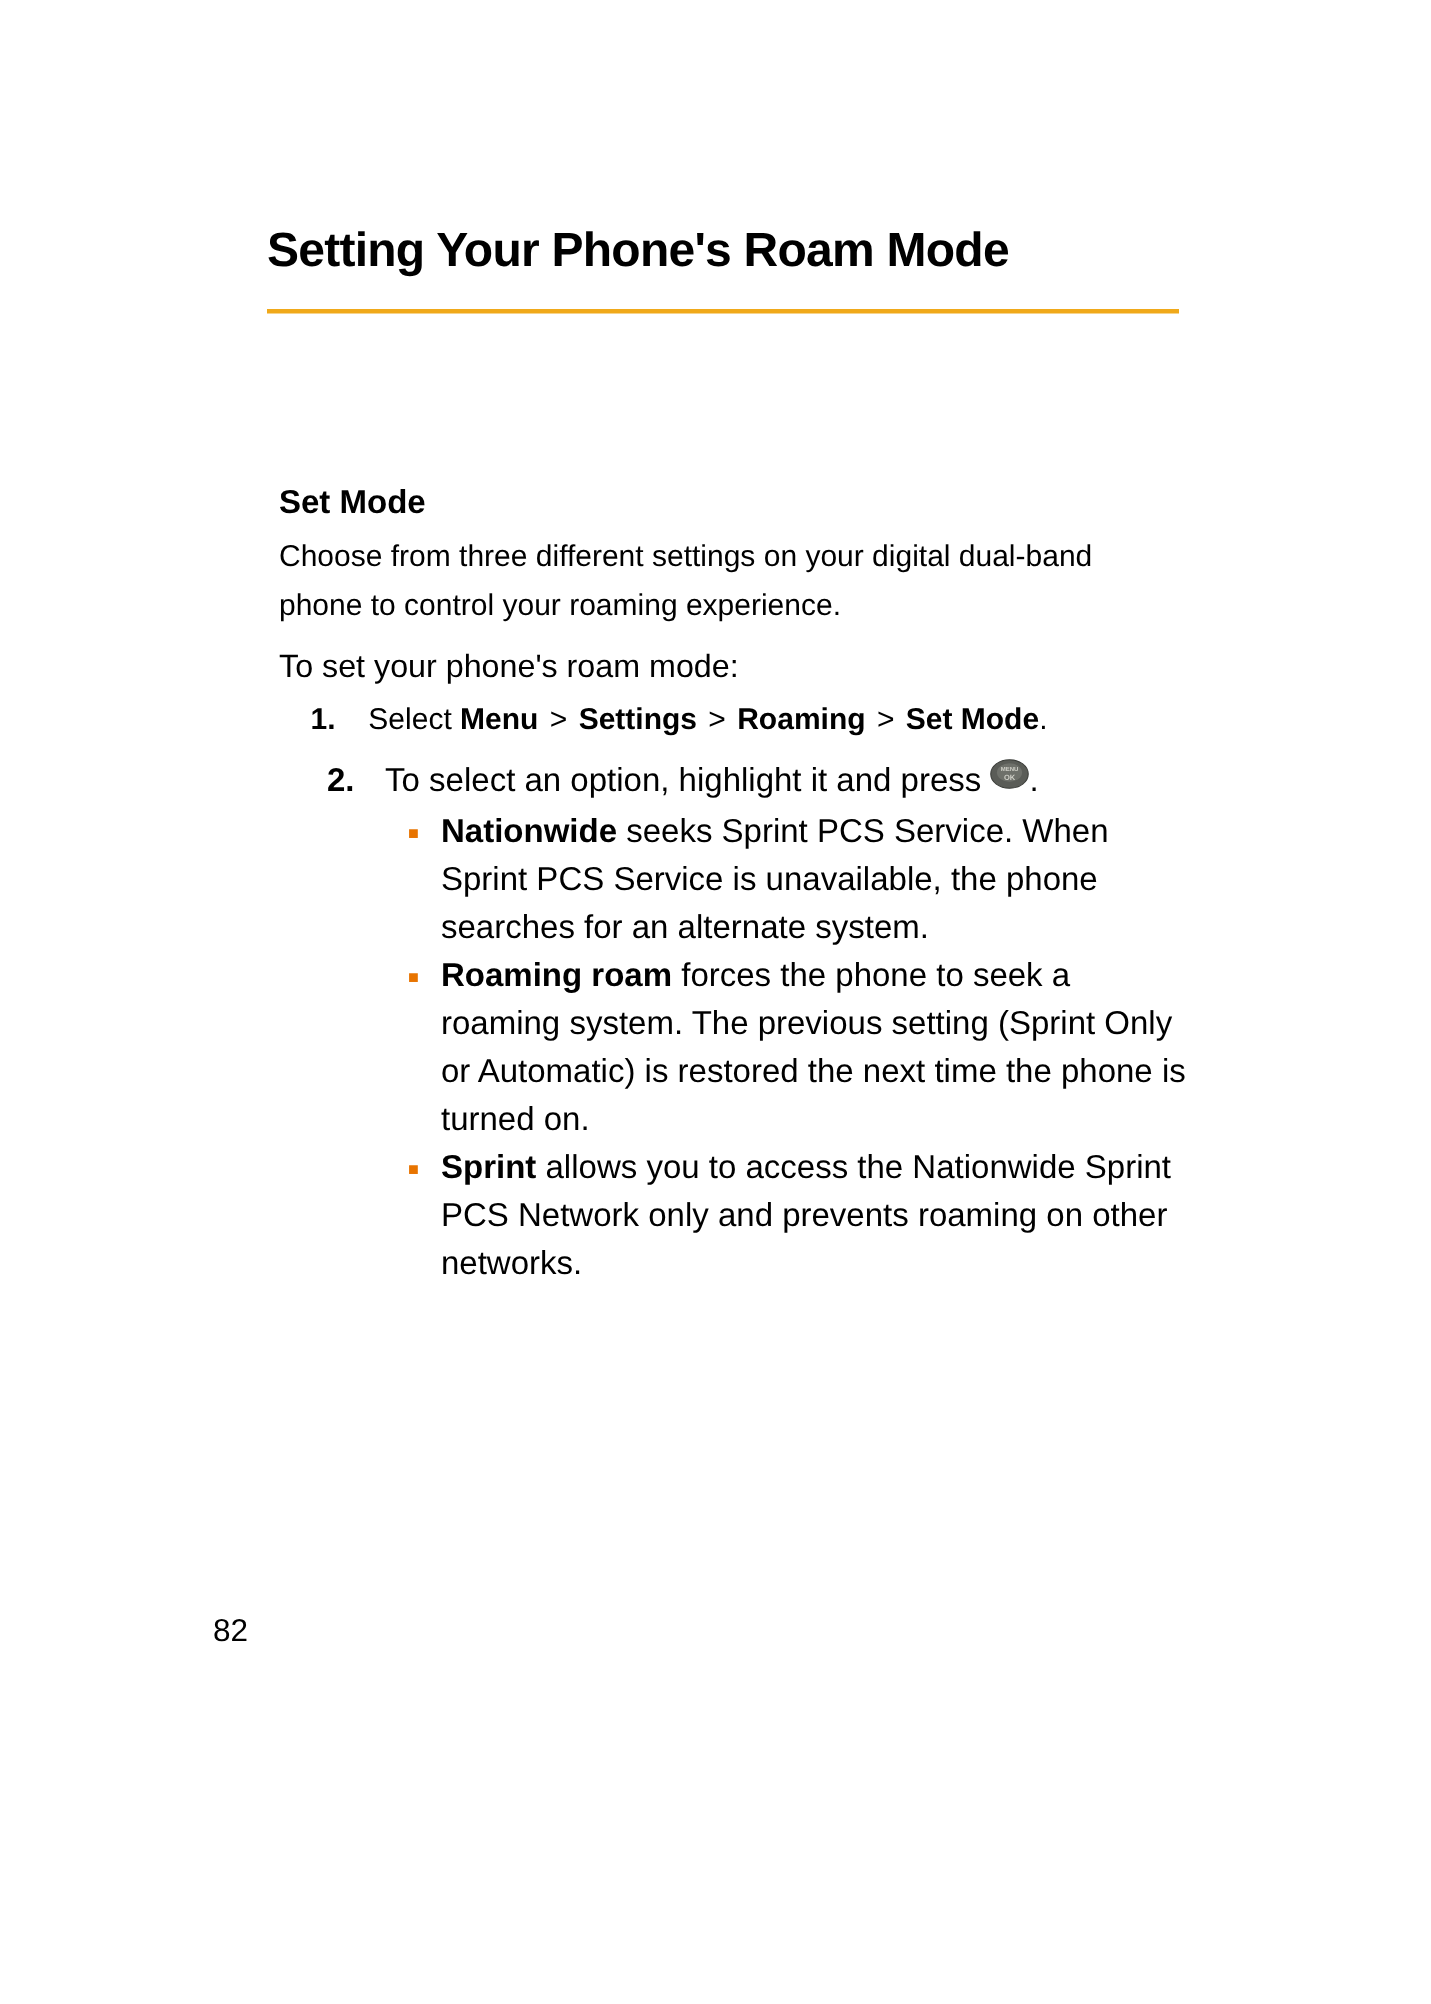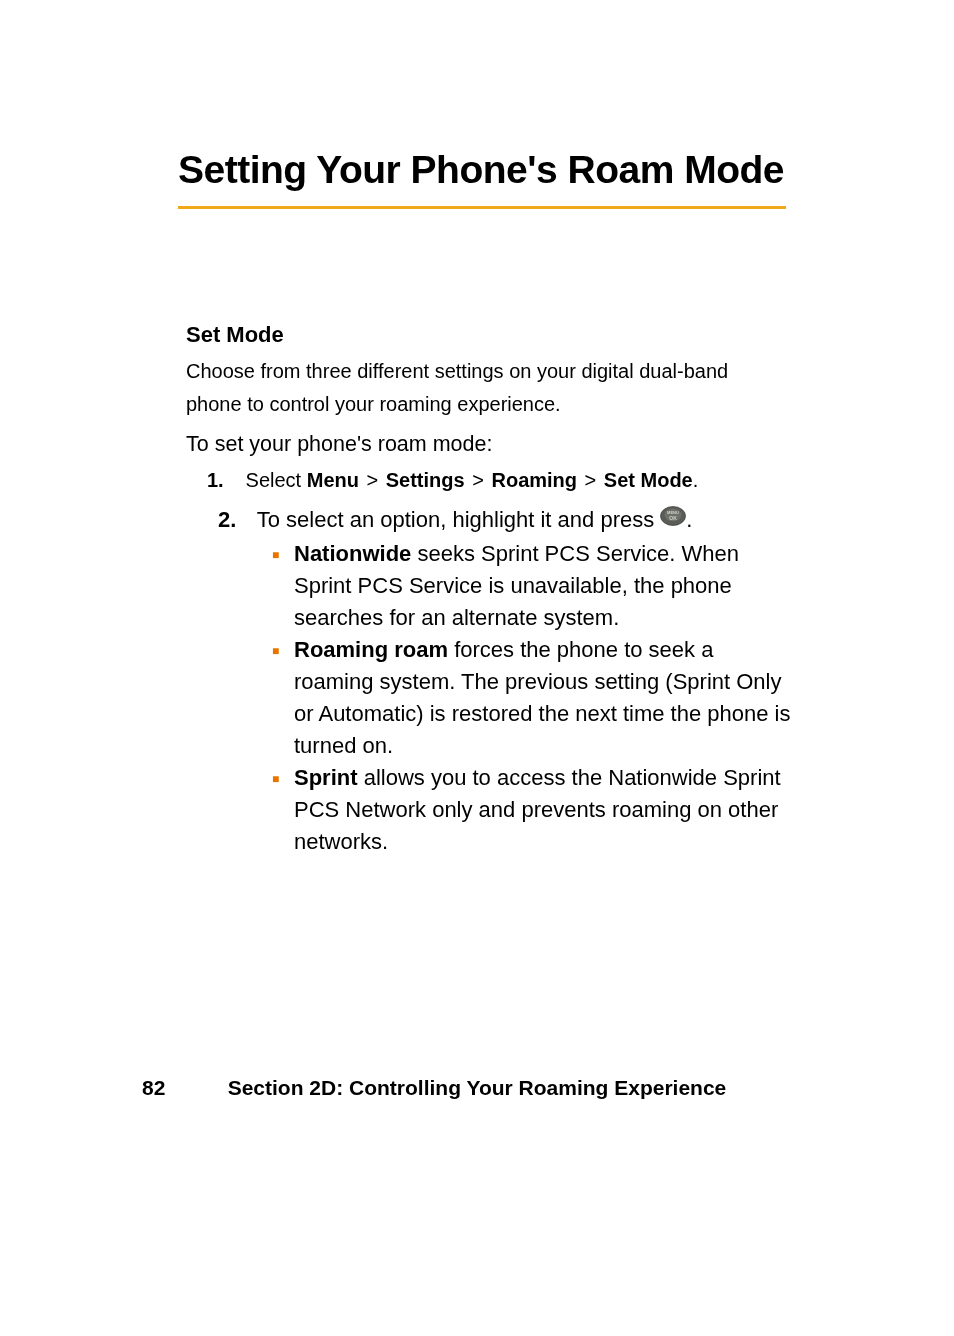--- a/index.html
+++ b/index.html
@@ -14,21 +14,21 @@
   .page {
     position: relative;
     width: 954px;
     height: 1336px;
     box-sizing: border-box;
   }
   .heading {
     position: absolute;
     top: 148px;
     left: 178px;
-    font-size: 39px;
+    font-size: 32px;
     font-weight: 700;
     letter-spacing: -0.5px;
   }
   .underline {
     position: absolute;
     top: 206px;
     left: 178px;
     width: 608px;
     height: 3px;
     background: #f0a91a;
@@ -120,21 +120,21 @@
     padding-top: 1px;
   }
   .btxt {
     flex: 1;
   }
   .footer-left {
     position: absolute;
     left: 142px;
     bottom: 236px;
     font-size: 21px;
-    font-weight: 700;
+    font-weight: 400;
   }
   .footer-center {
     position: absolute;
     left: 0;
     right: 0;
     bottom: 236px;
     text-align: center;
     font-size: 21px;
     font-weight: 700;
   }
@@ -191,15 +191,14 @@
     </div>
     <div class="bullet">
       <div class="sq">■</div>
       <div class="btxt">
         <b>Sprint</b><span> allows you to access the Nationwide Sprint PCS Network only and prevents roaming on other networks.</span>
       </div>
     </div>
   </div>
 
   <div class="footer-left">82</div>
-  <div class="footer-center">Section 2D: Controlling Your Roaming Experience</div>
 
 </div>
 
 </body></html>

